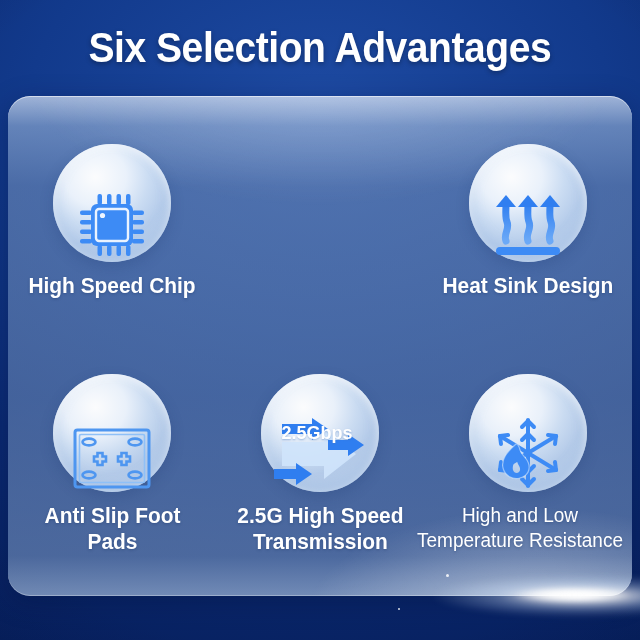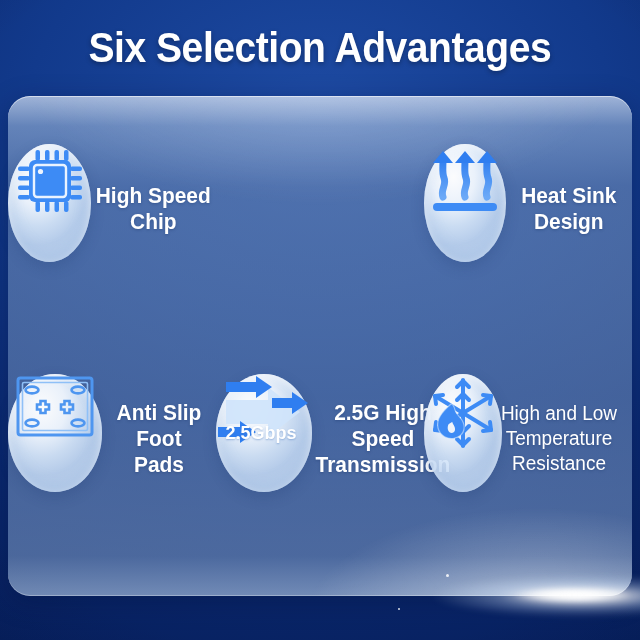--- a/index.html
+++ b/index.html
@@ -129,41 +129,41 @@
     left: 8px;
     top: 96px;
     width: 624px;
     height: 500px;
     z-index: 4;
   }
   .cell {
     position: absolute;
     width: 208px;
     display: flex;
-    flex-direction: row;
+    flex-direction: column;
     align-items: center;
   }
   .row1 { top: 48px; }
   .row2 { top: 278px; }
   .col1 { left: 0px; }
   .col2 { left: 208px; }
   .col3 { left: 416px; }
 
   .bubble {
     width: 118px;
     height: 118px;
     border-radius: 50%;
     background:
       radial-gradient(62% 58% at 36% 28%, rgba(255,255,255,0.98) 0%, rgba(242,248,255,0.95) 42%, rgba(216,232,250,0.90) 72%, rgba(198,219,245,0.86) 100%);
     box-shadow:
       0 5px 14px rgba(26,55,110,0.22),
       inset 0 -6px 14px rgba(158,186,224,0.38),
       inset 0 3px 8px rgba(255,255,255,0.85);
     display: flex;
-    align-items: flex-start;
+    align-items: flex-end;
     justify-content: center;
     position: relative;
   }
   .bubble svg { display: block; }
 
   .label {
     margin-top: 11px;
     color: #ffffff;
     font-family: "Liberation Sans Narrow", "Liberation Sans", sans-serif;
     font-weight: bold;

